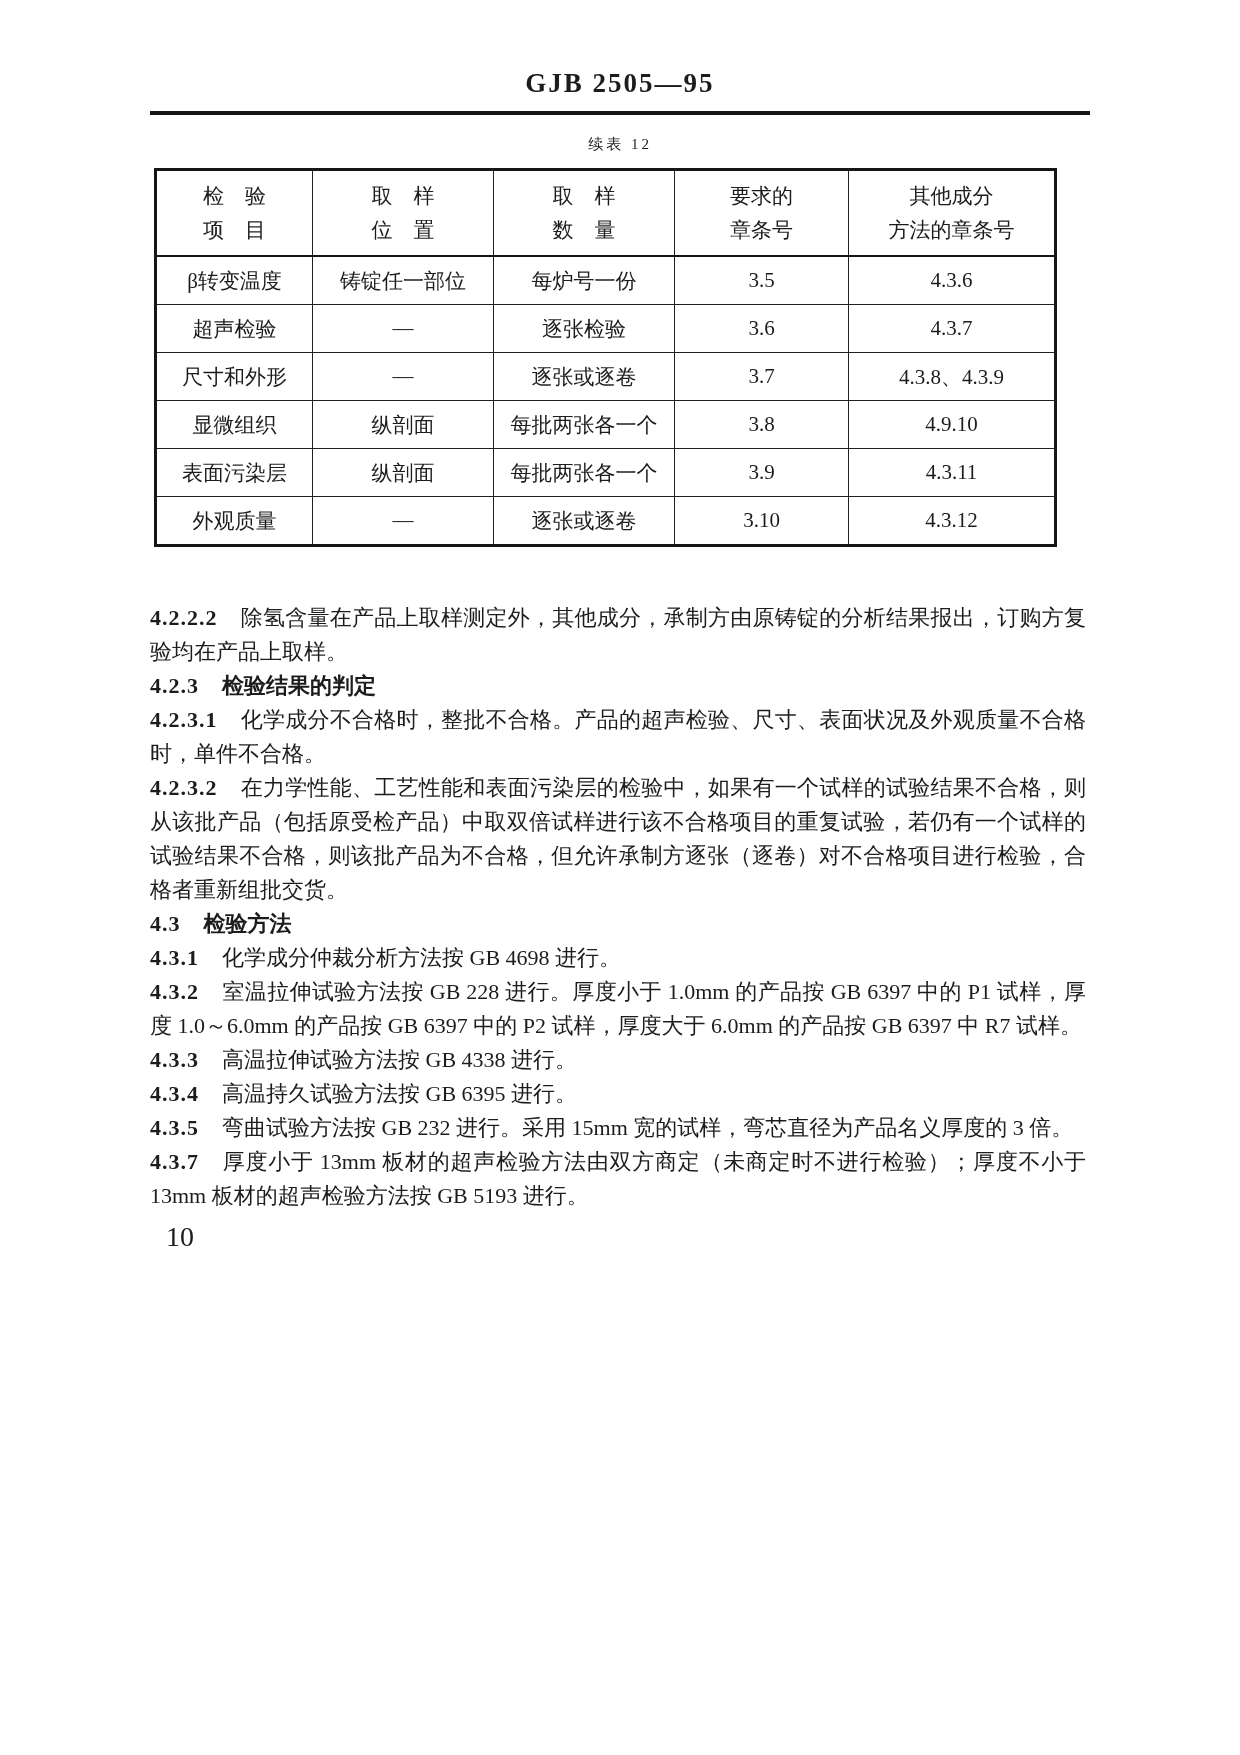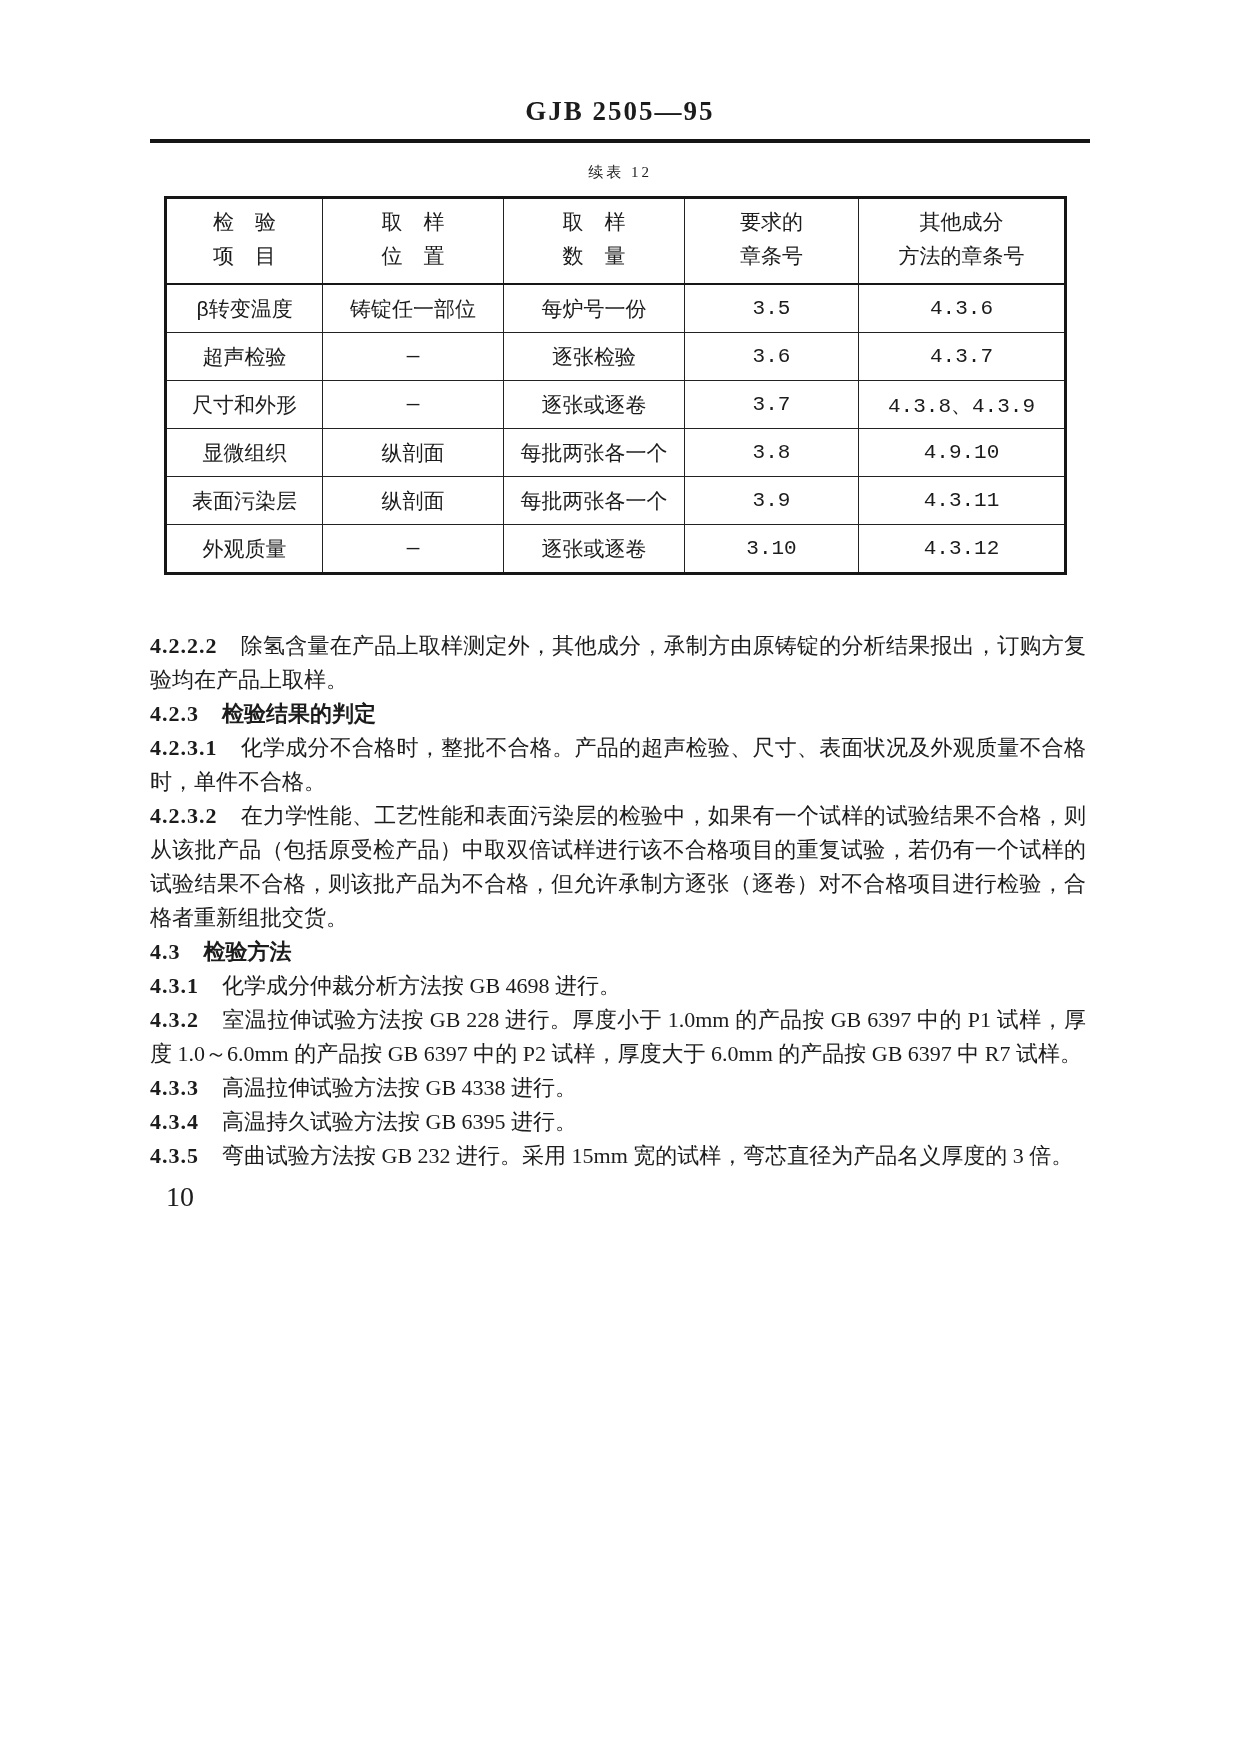--- a/index.html
+++ b/index.html
@@ -11,21 +11,21 @@
     width: 1240px;
     height: 1755px;
     font-family: "Liberation Serif", "DejaVu Serif", serif;
     color: #1c1c1c;
     overflow: hidden;
   }
   .page {
     position: relative;
     width: 940px;
     margin-left: 150px;
-    padding-top: 96px;
+    padding-top: 68px;
   }
   .doc-code {
     text-align: center;
     font-size: 27px;
     font-weight: bold;
     letter-spacing: 2px;
   }
   .header-rule {
     height: 4px;
     background: #151515;
@@ -34,25 +34,24 @@
   .table-caption {
     text-align: center;
     font-size: 15px;
     letter-spacing: 3px;
     margin-top: 20px;
   }
   table.spec {
     border-collapse: collapse;
     table-layout: fixed;
     width: 900px;
-    margin: 14px 0 0 14px;
+    margin: 14px 0 0 4px;
     text-align: center;
     font-size: 21px;
     border: 3px solid #161616;
-    font-family: Liberation Mono, monospace;
   }
   table.spec th, table.spec td {
     border: 1.5px solid #222222;
     padding: 0;
     vertical-align: middle;
     font-weight: normal;
   }
   table.spec thead th {
     height: 84px;
     border-bottom: 2.5px solid #161616;
@@ -174,17 +173,18 @@
     <p><span class="clause-num">4.2.2.2</span><span>除氢含量在产品上取样测定外，其他成分，承制方由原铸锭的分析结果报出，订购方复验均在产品上取样。</span></p>
     <p class="heading"><span class="clause-num">4.2.3</span><span>检验结果的判定</span></p>
     <p><span class="clause-num">4.2.3.1</span><span>化学成分不合格时，整批不合格。产品的超声检验、尺寸、表面状况及外观质量不合格时，单件不合格。</span></p>
     <p><span class="clause-num">4.2.3.2</span><span>在力学性能、工艺性能和表面污染层的检验中，如果有一个试样的试验结果不合格，则从该批产品（包括原受检产品）中取双倍试样进行该不合格项目的重复试验，若仍有一个试样的试验结果不合格，则该批产品为不合格，但允许承制方逐张（逐卷）对不合格项目进行检验，合格者重新组批交货。</span></p>
     <p class="heading"><span class="clause-num">4.3</span><span>检验方法</span></p>
     <p><span class="clause-num">4.3.1</span><span>化学成分仲裁分析方法按 GB 4698 进行。</span></p>
     <p><span class="clause-num">4.3.2</span><span>室温拉伸试验方法按 GB 228 进行。厚度小于 1.0mm 的产品按 GB 6397 中的 P1 试样，厚度 1.0～6.0mm 的产品按 GB 6397 中的 P2 试样，厚度大于 6.0mm 的产品按 GB 6397 中 R7 试样。</span></p>
     <p><span class="clause-num">4.3.3</span><span>高温拉伸试验方法按 GB 4338 进行。</span></p>
     <p><span class="clause-num">4.3.4</span><span>高温持久试验方法按 GB 6395 进行。</span></p>
     <p><span class="clause-num">4.3.5</span><span>弯曲试验方法按 GB 232 进行。采用 15mm 宽的试样，弯芯直径为产品名义厚度的 3 倍。</span></p>
+    <p><span class="clause-num">4.3.7</span><span>厚度小于 13mm 板材的超声检验方法由双方商定（未商定时不进行检验）；厚度不小于 13mm 板材的超声检验方法按 GB 5193 进行。</span></p>
   </div>
 
   <div class="page-number">10</div>
 
 </div>
 
 </body></html>

